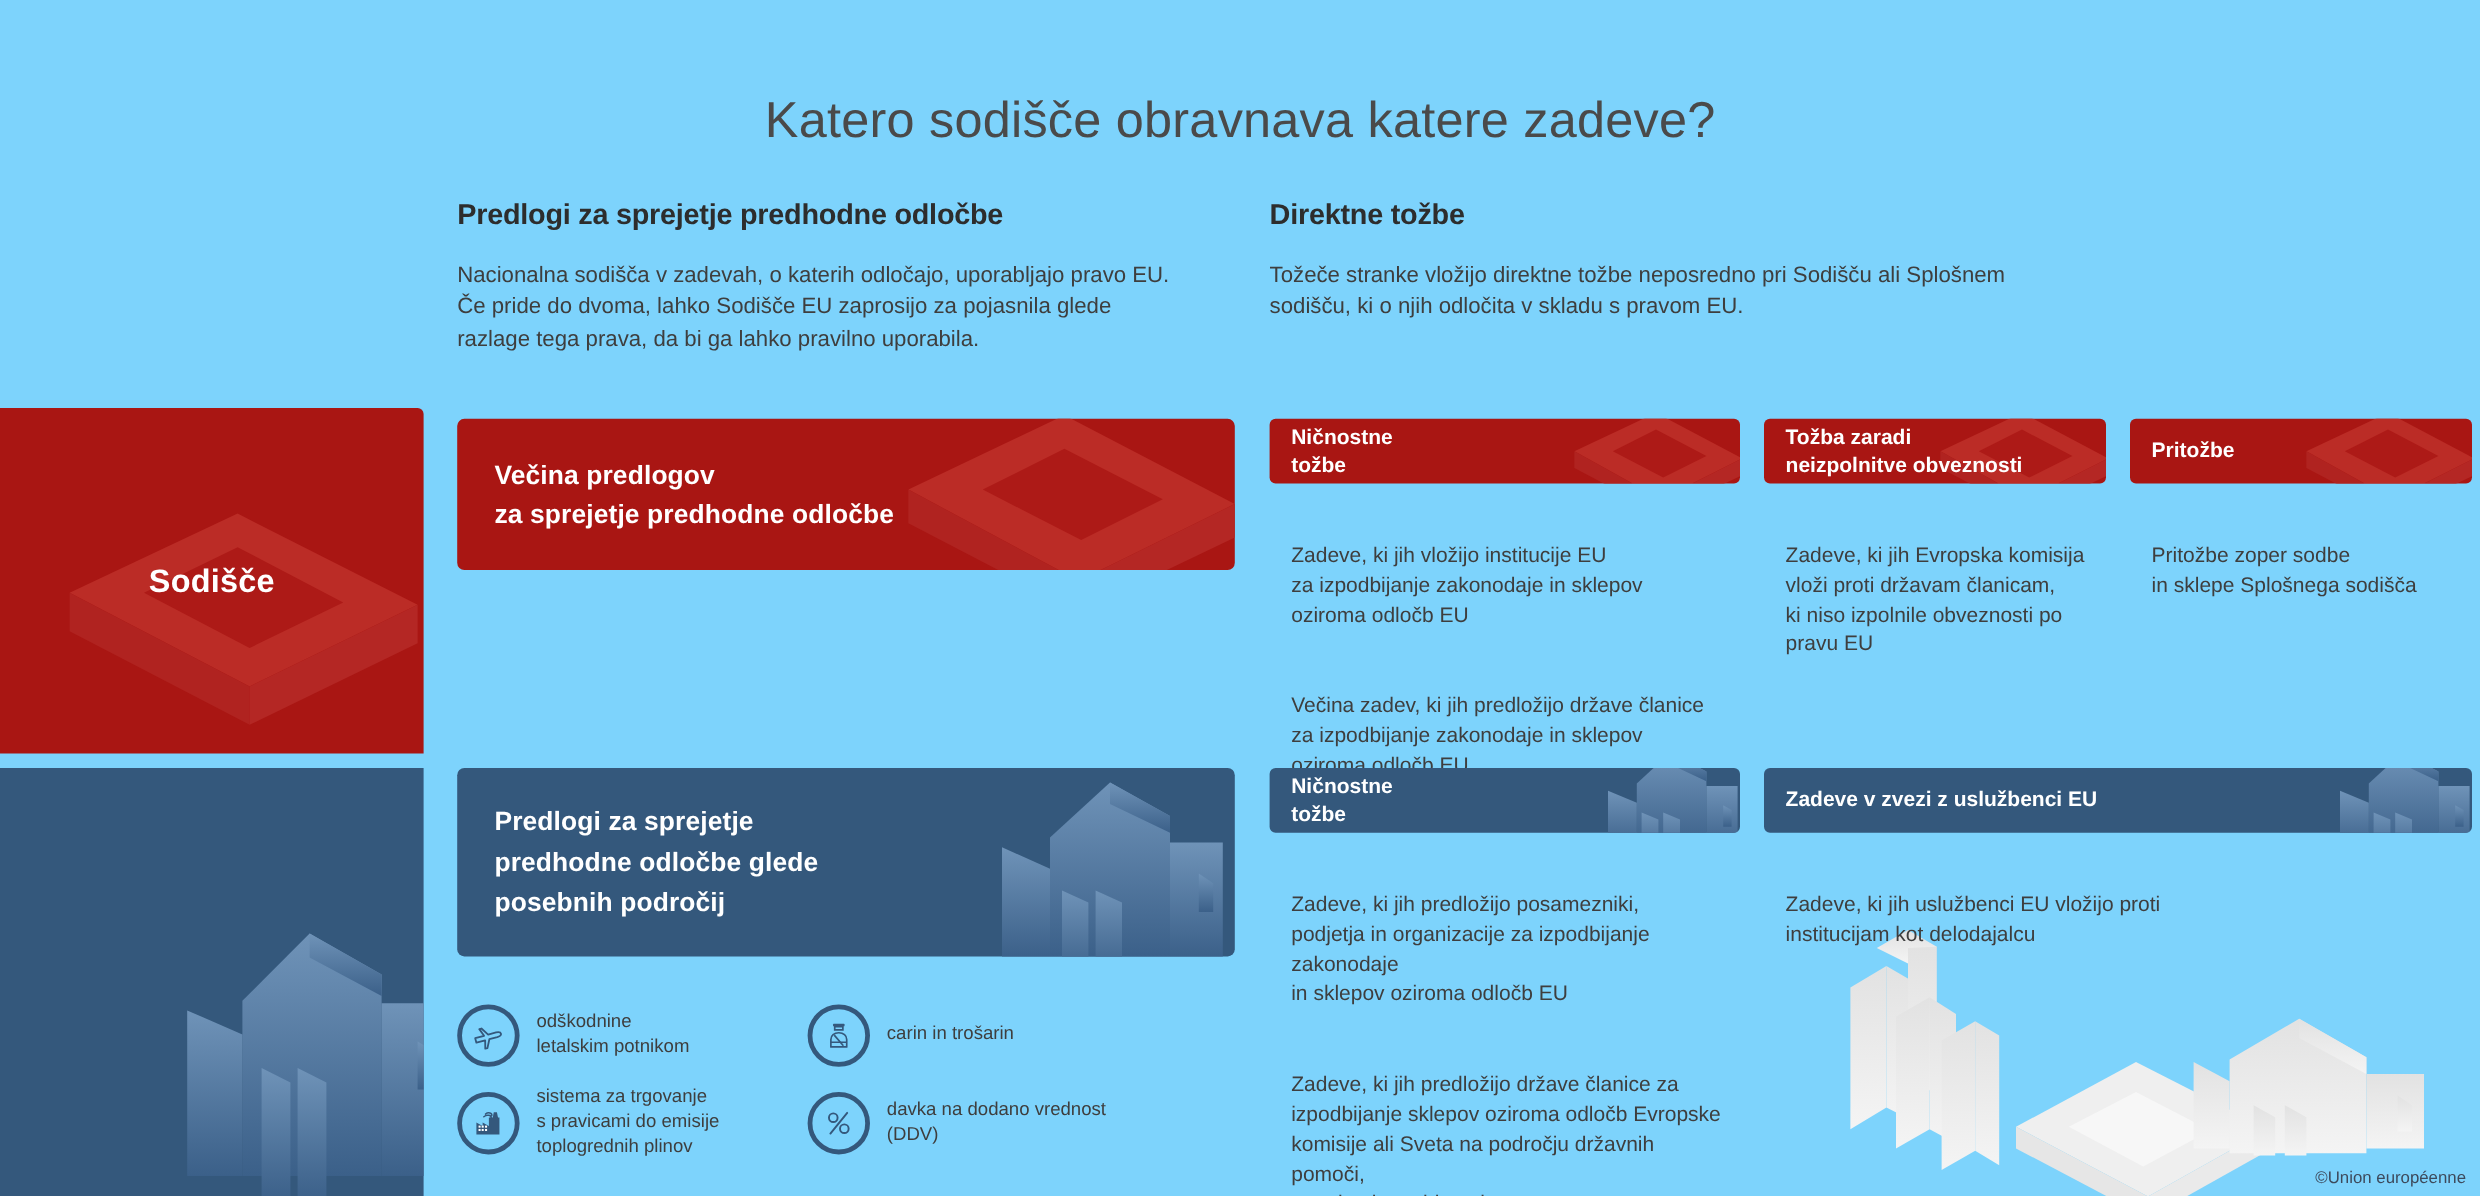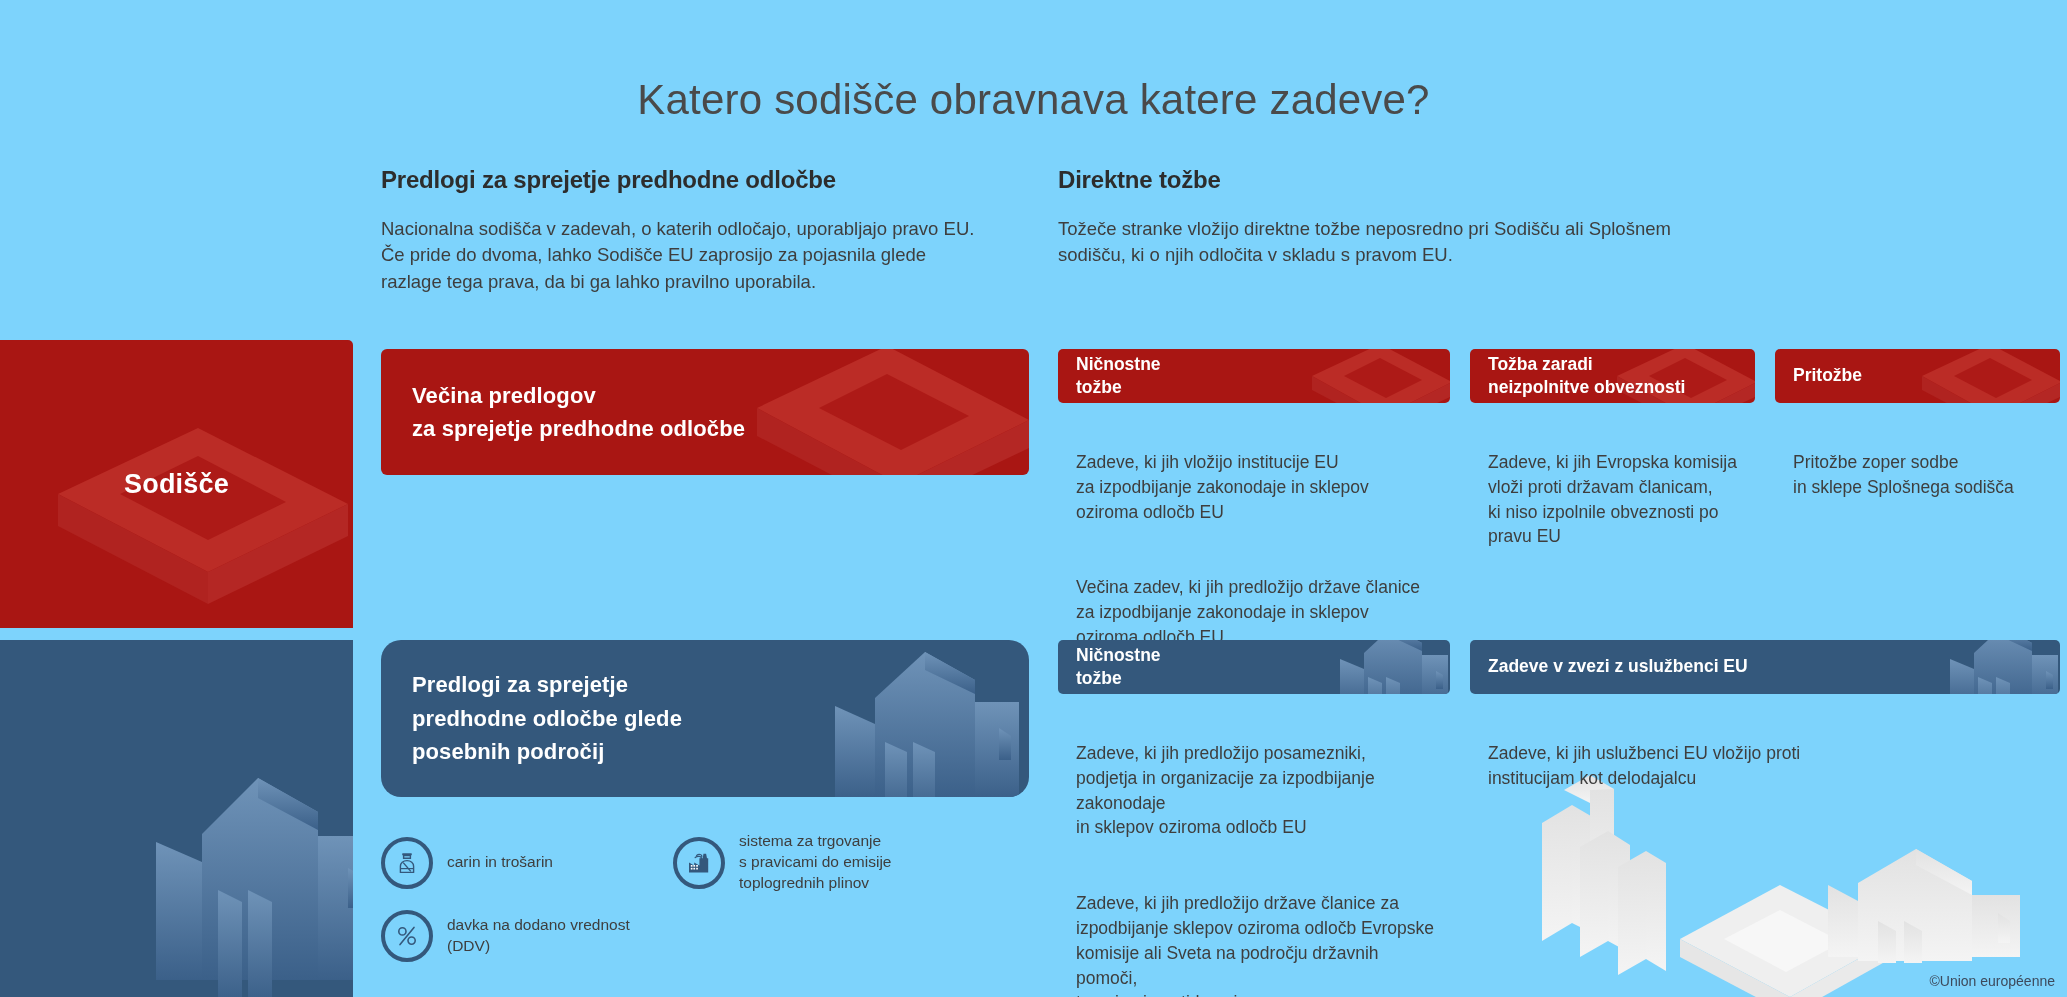--- a/index.html
+++ b/index.html
@@ -145,21 +145,20 @@
     width: 648px;
     height: 126px;
     background: #a91613;
   }
   #card-special {
     left: 381px;
     top: 640px;
     width: 648px;
     height: 157px;
     background: #34587c;
-    border-radius: 20px;
   }
   #card-special .art { right: 0px; bottom: -16px; width: 250px; height: 175px; }
 
   
   .block { position: absolute; z-index: 3; }
   .banner {
     position: relative;
     border-radius: 5px;
     overflow: hidden;
     height: 54px;
@@ -478,20 +477,29 @@
       <div class="btxt">Zadeve v zvezi z uslužbenci EU</div>
     </div>
     <div class="blockbody">
       <div class="para">Zadeve, ki jih uslužbenci EU vložijo proti
 institucijam kot delodajalcu</div>
     </div>
   </div>
 
   <div class="iconlist">
 
+    <div class="iconrow">
+      <span class="circle">
+        <svg width="26" height="26" viewBox="0 0 26 26">
+          <path d="M2 15.2 L9.4 13.2 L5.4 7.6 L7.2 7.1 L12.8 12.2 L19.4 10.4 C21.4 9.9 23.2 10.3 23.5 11.4 C23.8 12.5 22.4 13.6 20.4 14.2 L13.8 16 L12.2 23.4 L10.4 23.9 L10.3 16.9 L3 18.9 Z" fill="none" stroke="#34587c" stroke-width="1.5" stroke-linejoin="round"></path>
+        </svg>
+      </span>
+      <span class="ilabel">odškodnine
+letalskim potnikom</span>
+    </div>
 
     <div class="iconrow">
       <span class="circle">
         <svg width="26" height="26" viewBox="0 0 26 26">
           <rect x="8.2" y="3.2" width="9.6" height="2.1" rx="0.6" fill="#34587c"></rect>
           <path d="M9.6 5.6 h6.8 v2.6 h-6.8 z" fill="none" stroke="#34587c" stroke-width="1.4"></path>
           <path d="M6.4 22.4 v-6.2 c0-3.1 2.7-5.6 6.6-5.6 s6.6 2.5 6.6 5.6 v6.2 z" fill="none" stroke="#34587c" stroke-width="1.4" stroke-linejoin="round"></path>
           <path d="M9.2 12.6 L16.8 21.4" stroke="#34587c" stroke-width="1.4"></path>
           <path d="M6.4 18.6 h13.2" stroke="#34587c" stroke-width="1.2"></path>
         </svg>

